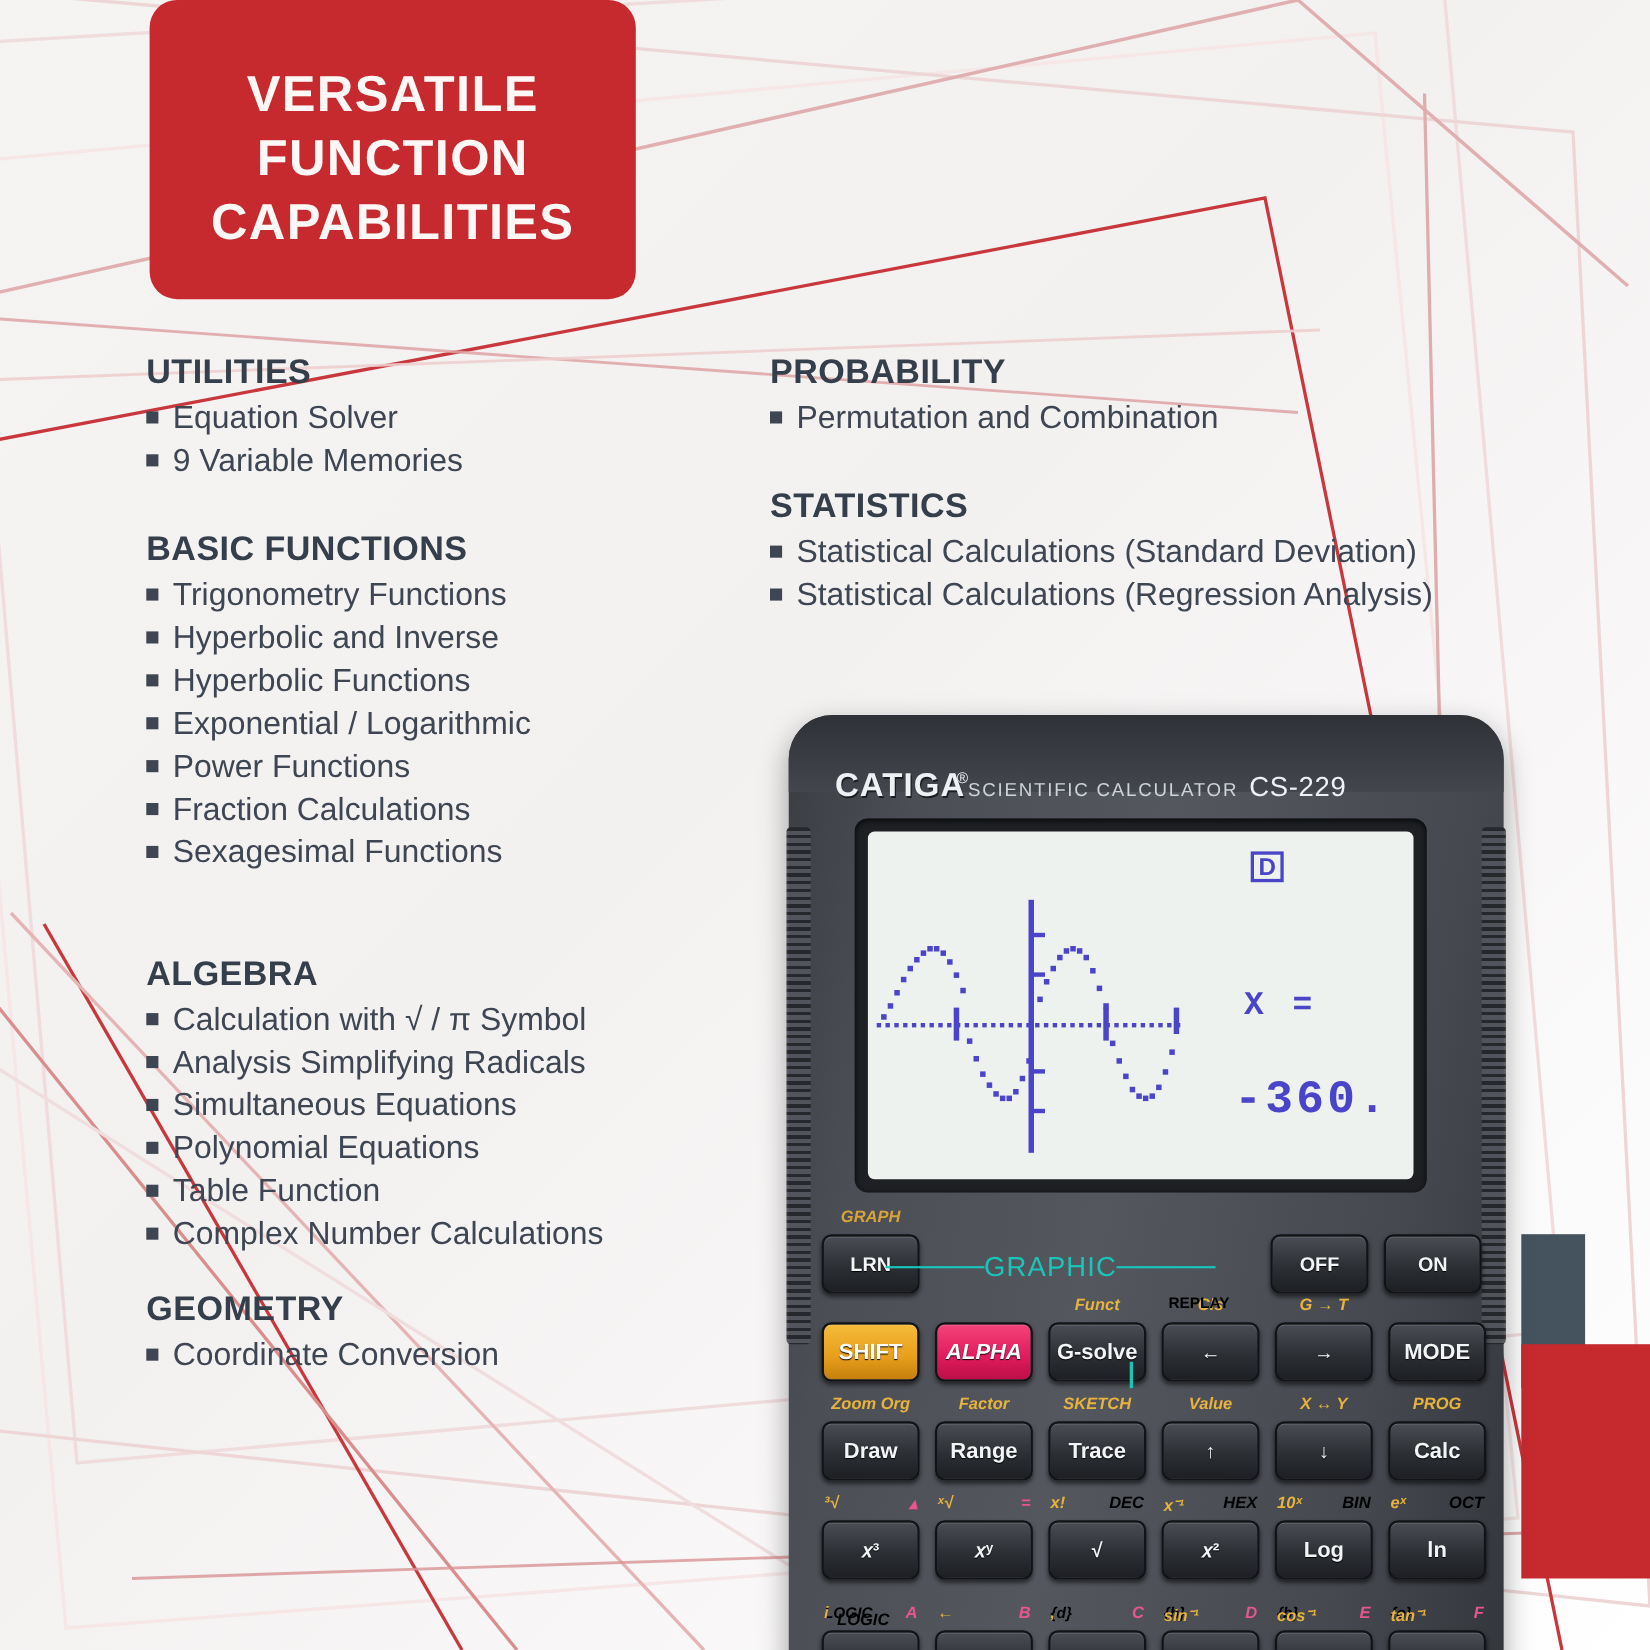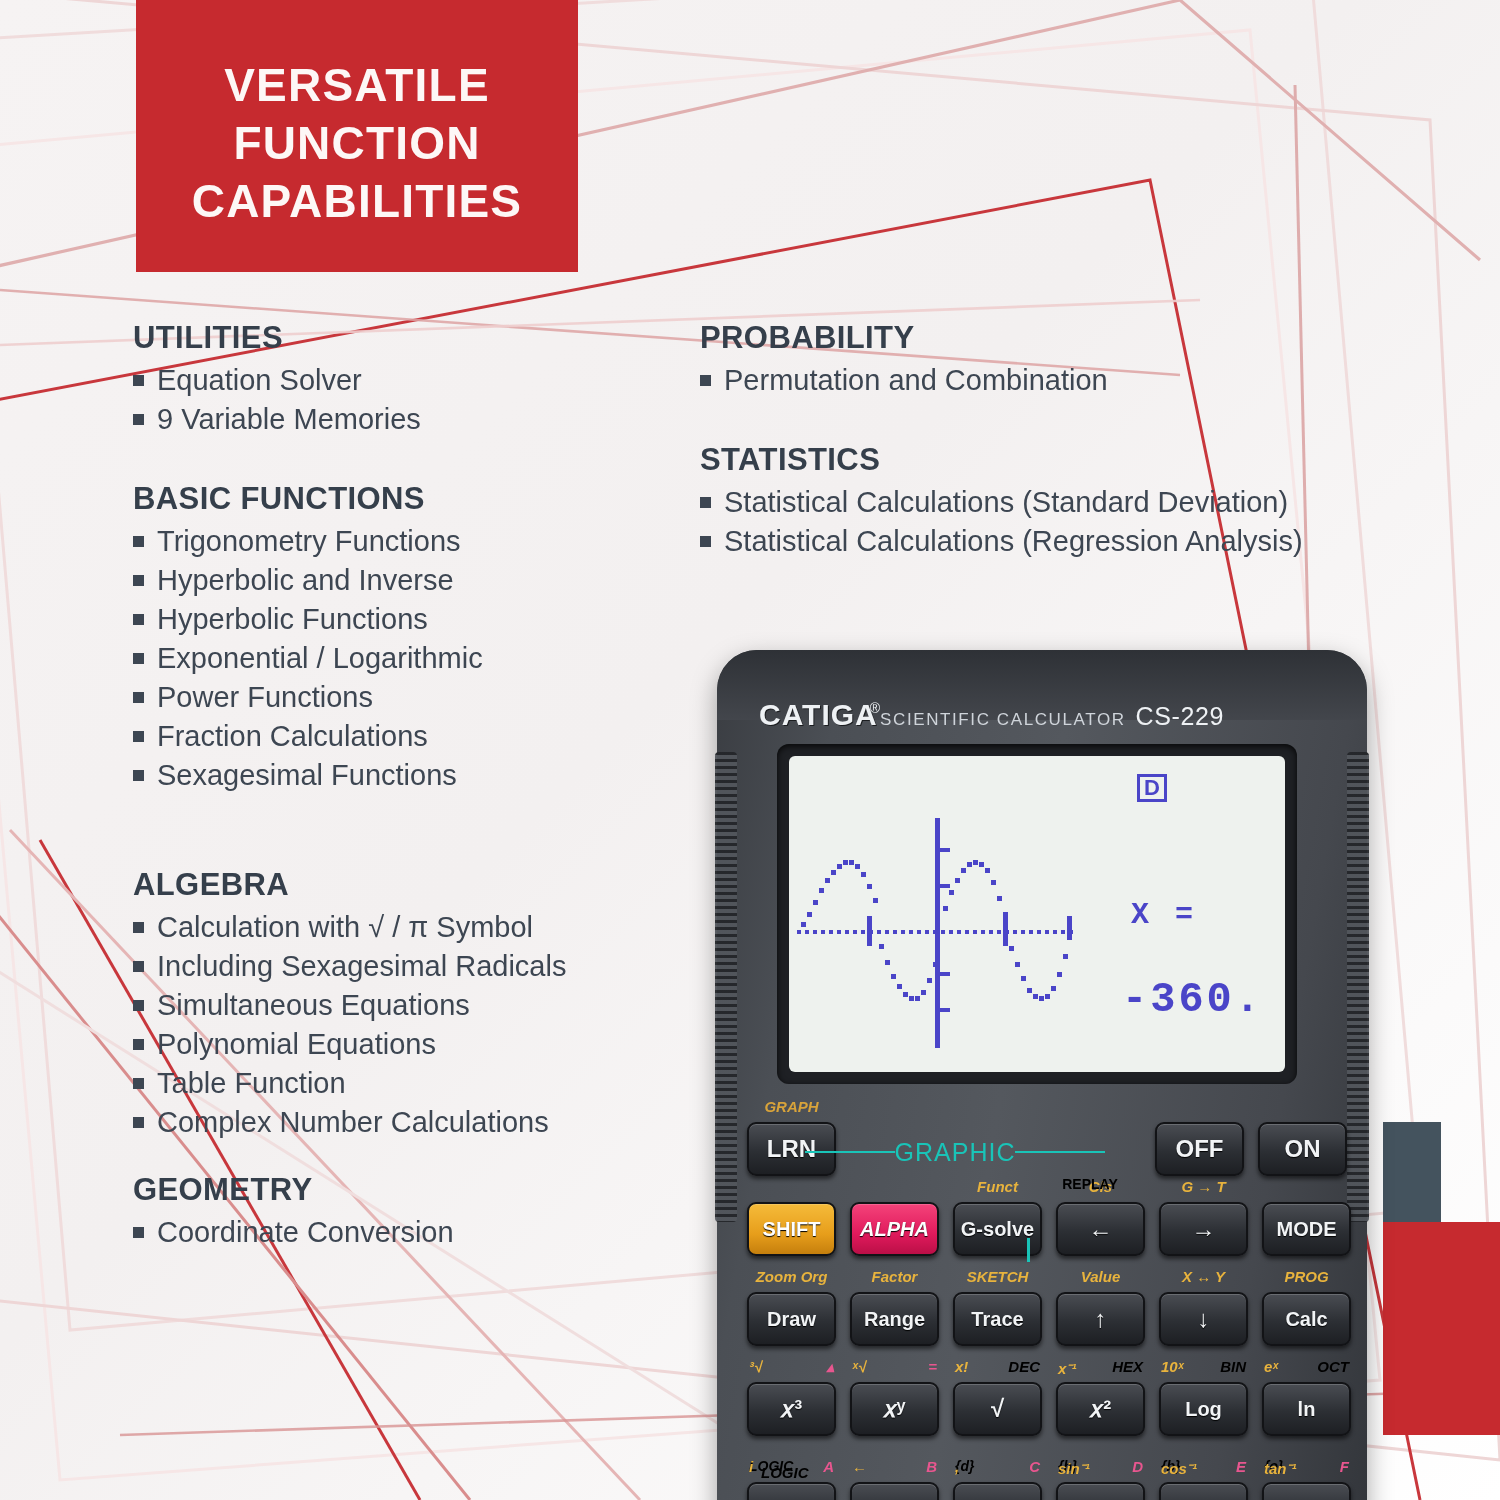--- a/index.html
+++ b/index.html
@@ -13,20 +13,21 @@
 
   
   #bg-decor { position:absolute; inset:0; width:1500px; height:1500px; z-index:0; }
 
   
   #title-banner{
     position:absolute; left:136px; top:0; width:442px; height:272px;
     background:#c62a2f; z-index:4;
     display:flex; flex-direction:column; align-items:center; justify-content:center;
     padding-top:14px;
+    border-radius:25px;
   }
   #title-banner .tline{
     color:#fdf7f6; font-size:46px; font-weight:700; letter-spacing:1.2px;
     line-height:58px; text-align:center; white-space:nowrap;
   }
 
   
   #features { position:absolute; left:0; top:320px; width:1500px; z-index:3; }
   .col { position:absolute; }
   #col-left  { left:133px; top:0;  width:600px; }
@@ -128,21 +129,21 @@
   }
   .c-yellow{ color:#e8b33d; }
   .c-cyan  { color:#000000; }
   .c-pink  { color:#e8568f; }
   .c-gold  { color:#d8a33a; }
 
   .key{
     display:block; width:89px; height:54px;
     background:linear-gradient(180deg,#4a4d53 0%,#2c2f34 55%,#1d1f23 100%);
     border-radius:9px; border:2px solid #121316;
-    color:#f2f4f6; font-size:24px; font-weight:700;
+    color:#f2f4f6; font-size:18px; font-weight:700;
     display:flex; align-items:center; justify-content:center;
     box-shadow:0 3px 4px rgba(0,0,0,.55), inset 0 1px 0 rgba(255,255,255,.18);
     text-shadow:0 1px 1px #000; line-height:1;
   }
   .key.small{ font-size:20px; }
   .key.xsmall{ font-size:17px; }
   .key.amber{
     background:linear-gradient(180deg,#f5bb3a 0%,#e79e1b 60%,#c57f0d 100%);
     color:#fff;
   }
@@ -272,21 +273,21 @@
     <div class="gap-xl"></div>
 
     <div class="sec-head">ALGEBRA</div>
     <ul class="bullets">
       <li>
           <span class="bsq"></span>
           <span>Calculation with √ / π  Symbol</span>
         </li>
       <li>
           <span class="bsq"></span>
-          <span>Including Sexagesimal Radicals</span>
+          <span>Analysis Simplifying Radicals</span>
         </li>
       <li>
           <span class="bsq"></span>
           <span>Simultaneous Equations</span>
         </li>
       <li>
           <span class="bsq"></span>
           <span>Polynomial Equations</span>
         </li>
       <li>

